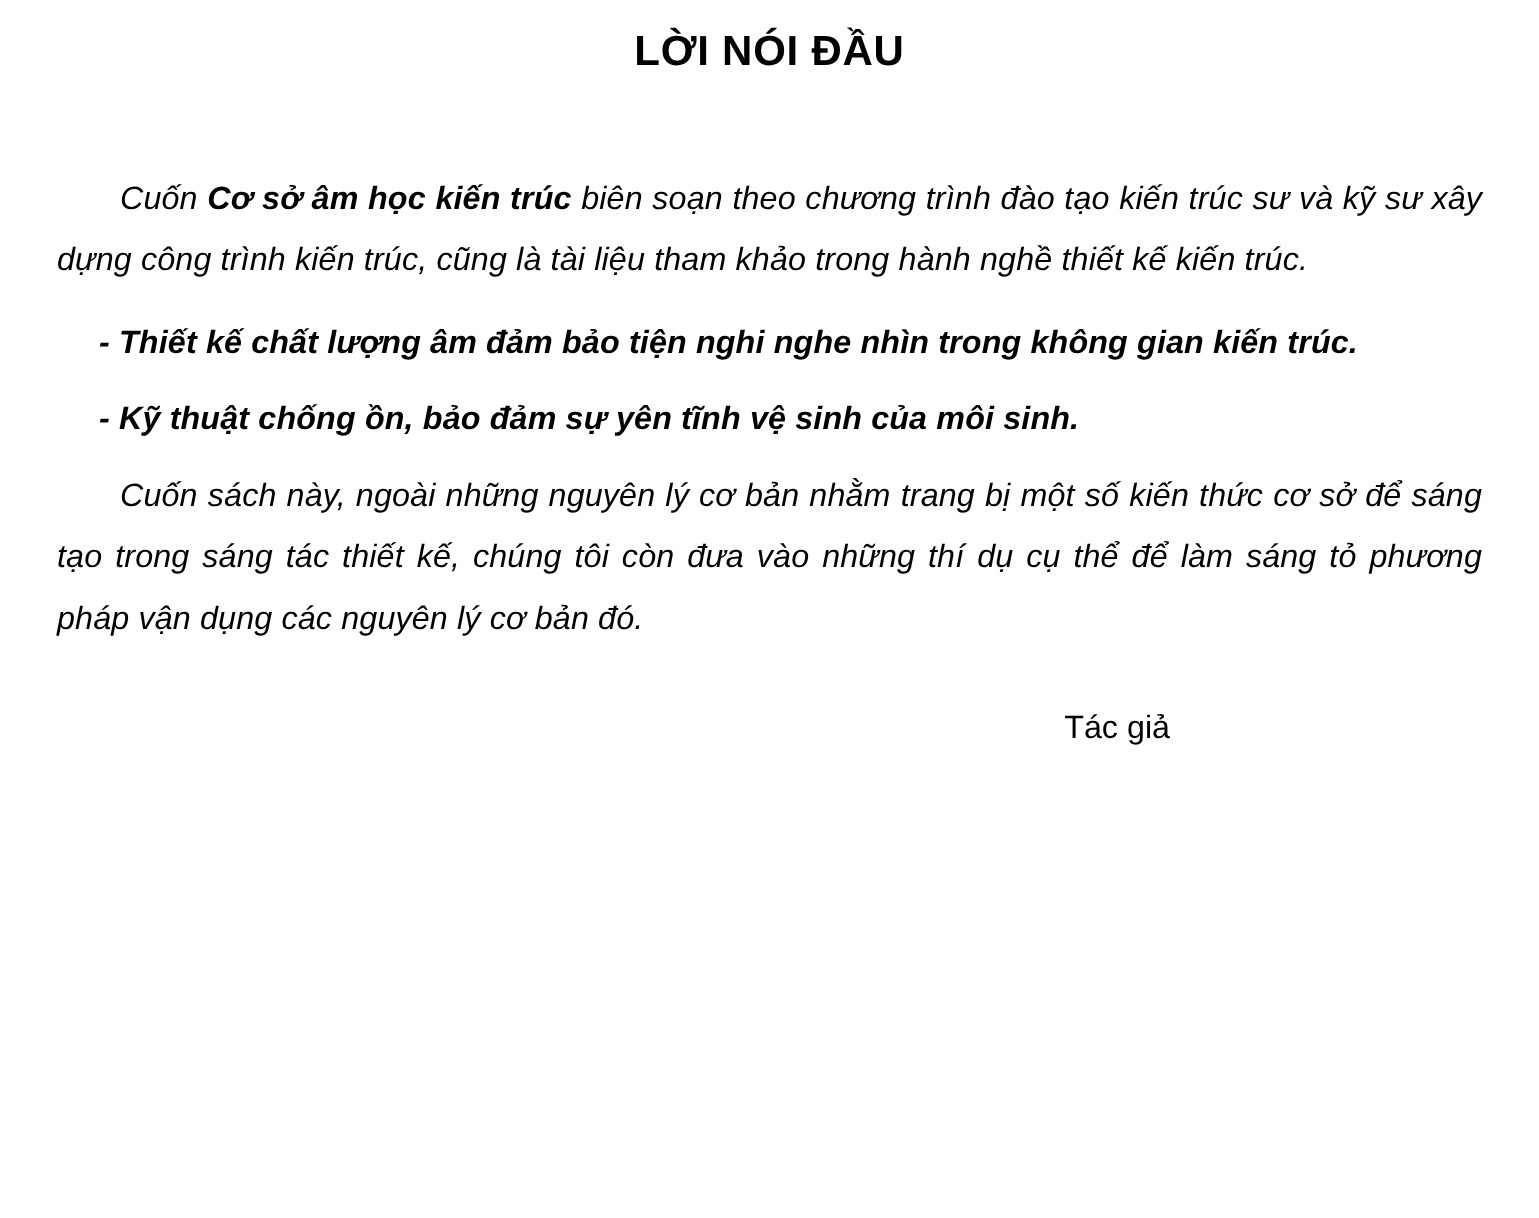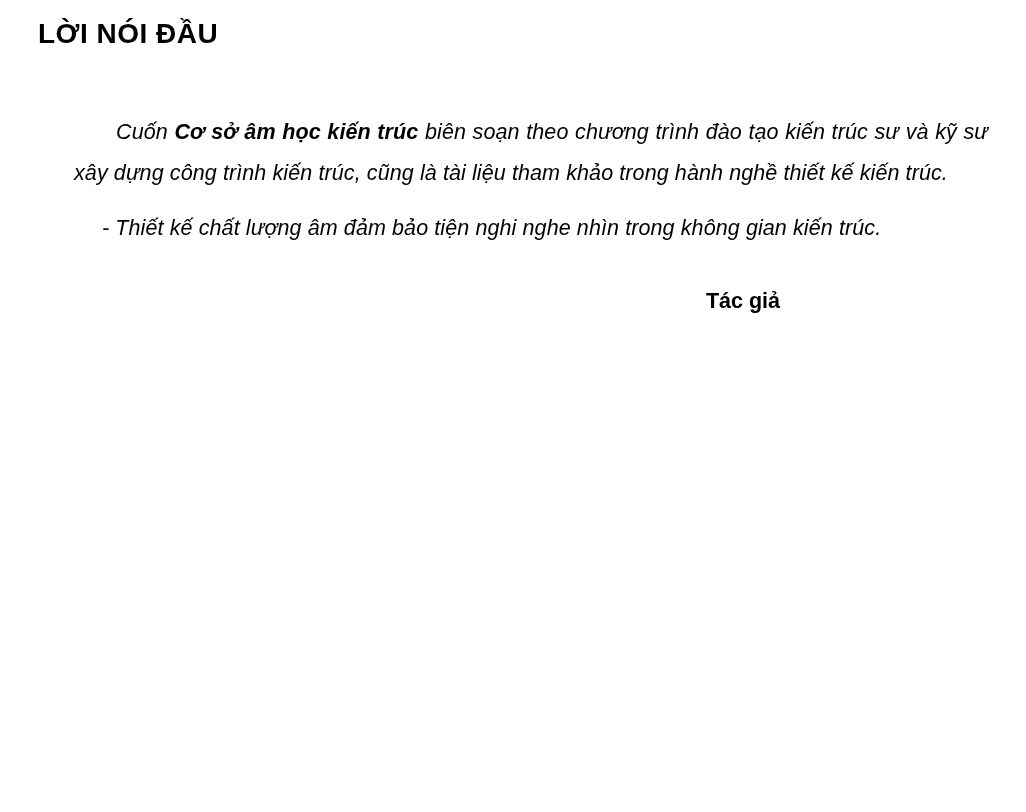--- a/index.html
+++ b/index.html
@@ -15,56 +15,57 @@
     overflow: hidden;
   }
   .page {
     position: relative;
     width: 1026px;
     height: 812px;
     box-sizing: border-box;
     padding: 0 38px;
   }
   .doc-title {
+    text-align: center;
     font-family: "Liberation Sans", sans-serif;
     font-weight: bold;
     font-size: 28px;
     letter-spacing: 0.5px;
     margin-top: 18px;
     margin-bottom: 0;
   }
   .body-text {
     margin-top: 62px;
-    margin-left: 36px;
   }
   p.para {
     font-family: "Liberation Sans", sans-serif;
     font-style: italic;
     font-size: 21.5px;
     line-height: 41px;
     text-align: justify;
     text-justify: inter-word;
     margin: 0 0 14px 0;
     text-indent: 42px;
     letter-spacing: 0.1px;
   }
   p.para.bullet {
     text-indent: 28px;
     margin-bottom: 10px;
+    font-weight: bold;
   }
   p.para.tight {
     margin-bottom: 10px;
   }
   .book-title {
     font-weight: bold;
     font-style: italic;
   }
   .signature {
     font-family: "Liberation Sans", sans-serif;
-    font-weight: bold;
+    font-weight: normal;
     font-style: normal;
     font-size: 21.5px;
     text-align: right;
     margin-top: 40px;
     padding-right: 208px;
   }
 </style>
 </head>
 <body>
 
@@ -73,20 +74,22 @@
   <h1 class="doc-title">LỜI NÓI ĐẦU</h1>
 
   <div class="body-text">
 
     <p class="para"><span>Cuốn </span><span class="book-title">Cơ sở âm học kiến trúc</span><span> biên soạn theo chương trình đào tạo kiến trúc sư và kỹ sư xây dựng công trình kiến trúc, cũng là tài liệu tham khảo trong hành nghề thiết kế kiến trúc.</span></p>
 
 
 
     <p class="para bullet">- Thiết kế chất lượng âm đảm bảo tiện nghi nghe nhìn trong không gian kiến trúc.</p>
 
+    <p class="para bullet">- Kỹ thuật chống ồn, bảo đảm sự yên tĩnh vệ sinh của môi sinh.</p>
 
+    <p class="para">Cuốn sách này, ngoài những nguyên lý cơ bản nhằm trang bị một số kiến thức cơ sở để sáng tạo trong sáng tác thiết kế, chúng tôi còn đưa vào những thí dụ cụ thể để làm sáng tỏ phương pháp vận dụng các nguyên lý cơ bản đó.</p>
 
 
   </div>
 
   <div class="signature">Tác giả</div>
 
 </div>
 
 </body></html>

